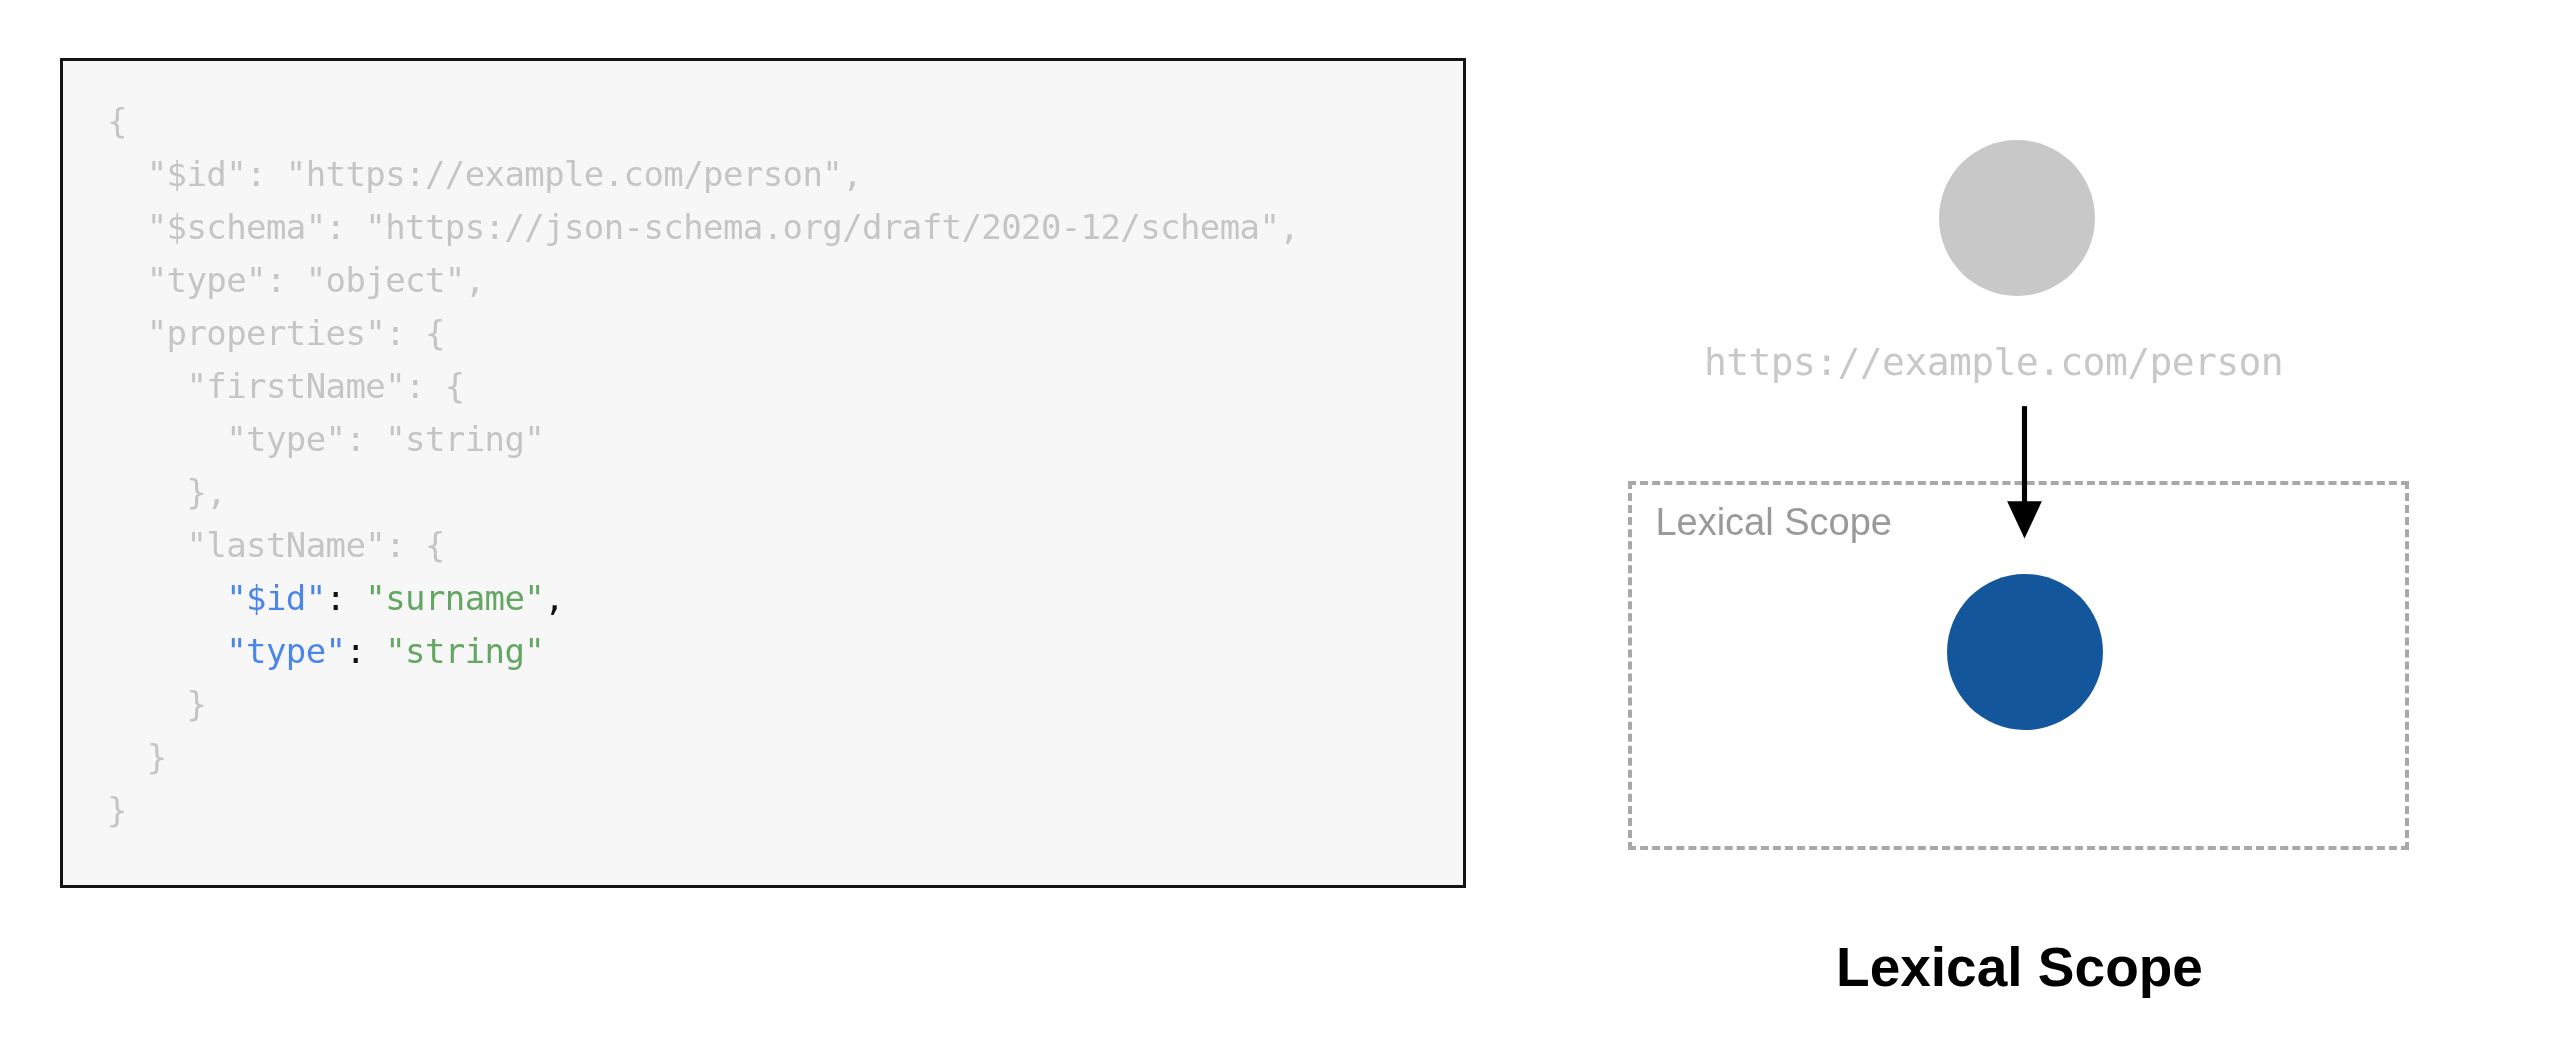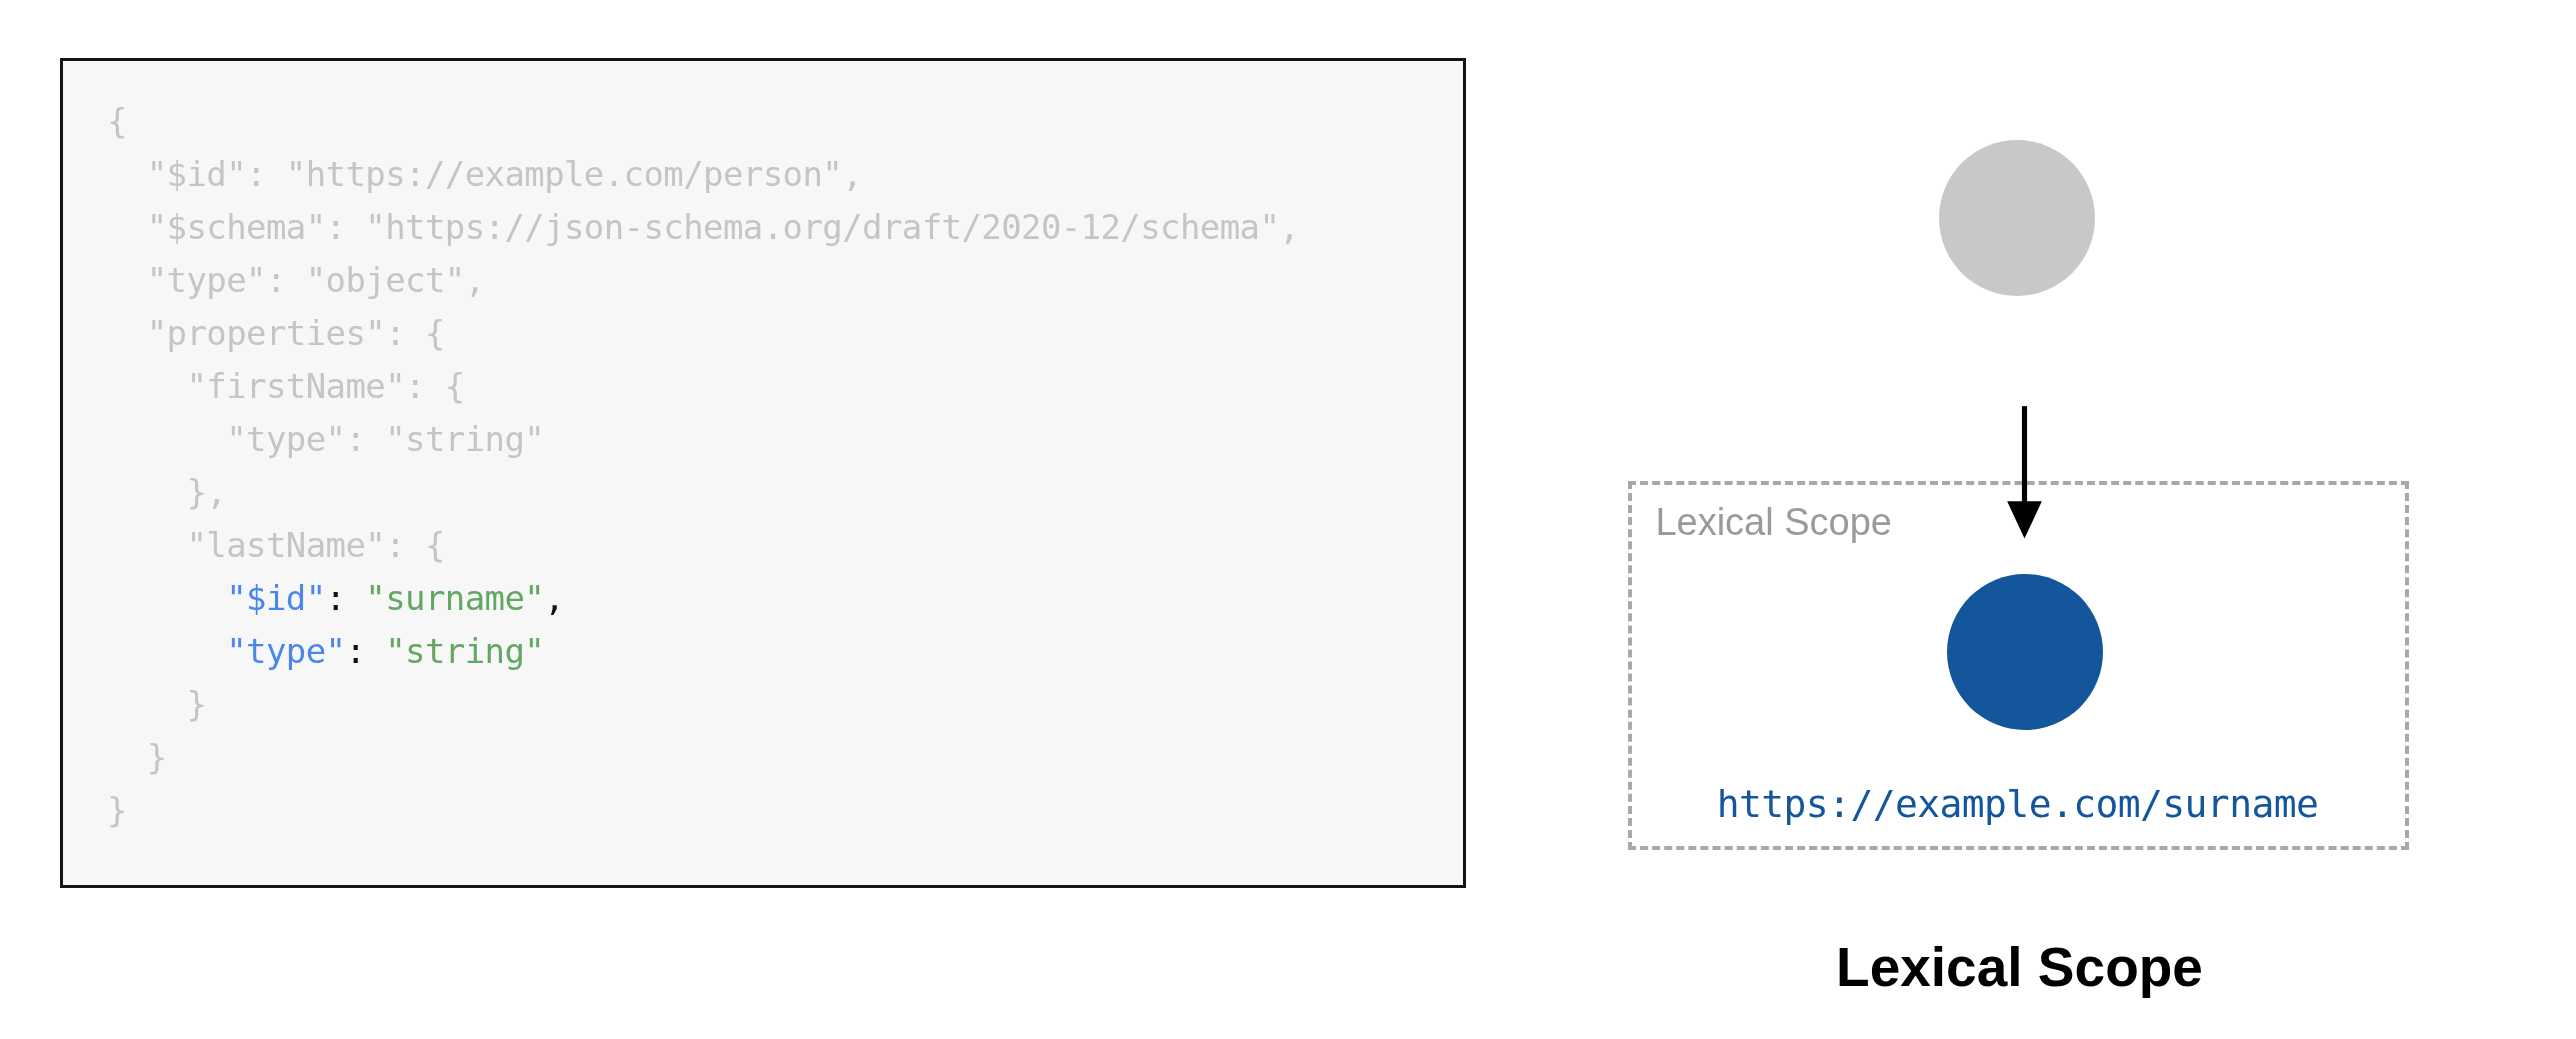--- a/index.html
+++ b/index.html
@@ -159,29 +159,29 @@
         <div class="code-line"><span class="tok-muted">      </span><span class="tok-key">"$id"</span><span class="tok-plain">: </span><span class="tok-string">"surname"</span><span class="tok-plain">,</span></div>
         <div class="code-line"><span class="tok-muted">      </span><span class="tok-key">"type"</span><span class="tok-plain">: </span><span class="tok-string">"string"</span></div>
         <div class="code-line"><span class="tok-muted">    }</span></div>
         <div class="code-line"><span class="tok-muted">  }</span></div>
         <div class="code-line"><span class="tok-muted">}</span></div>
       </div>
   </div>
 
 
   <div class="node node-person"></div>
+  <div class="node-label label-person">https://example.com/person</div>
 
   <svg class="arrow-down" width="45" height="138" viewBox="0 0 70 212">
     <line x1="35" y1="2" x2="35" y2="158" stroke="#000000" stroke-width="8"></line>
     <polygon points="8,150 62,150 35,208" fill="#000000"></polygon>
   </svg>
 
   <div class="scope-box">
     <div class="scope-box-label">Lexical Scope</div>
   </div>
 
   <div class="node node-surname"></div>
-  <div class="node-label label-surname">https://example.com/surname</div>
 
   <div class="caption-right">Lexical Scope</div>
 
 </div>
 
 
 </body></html>

